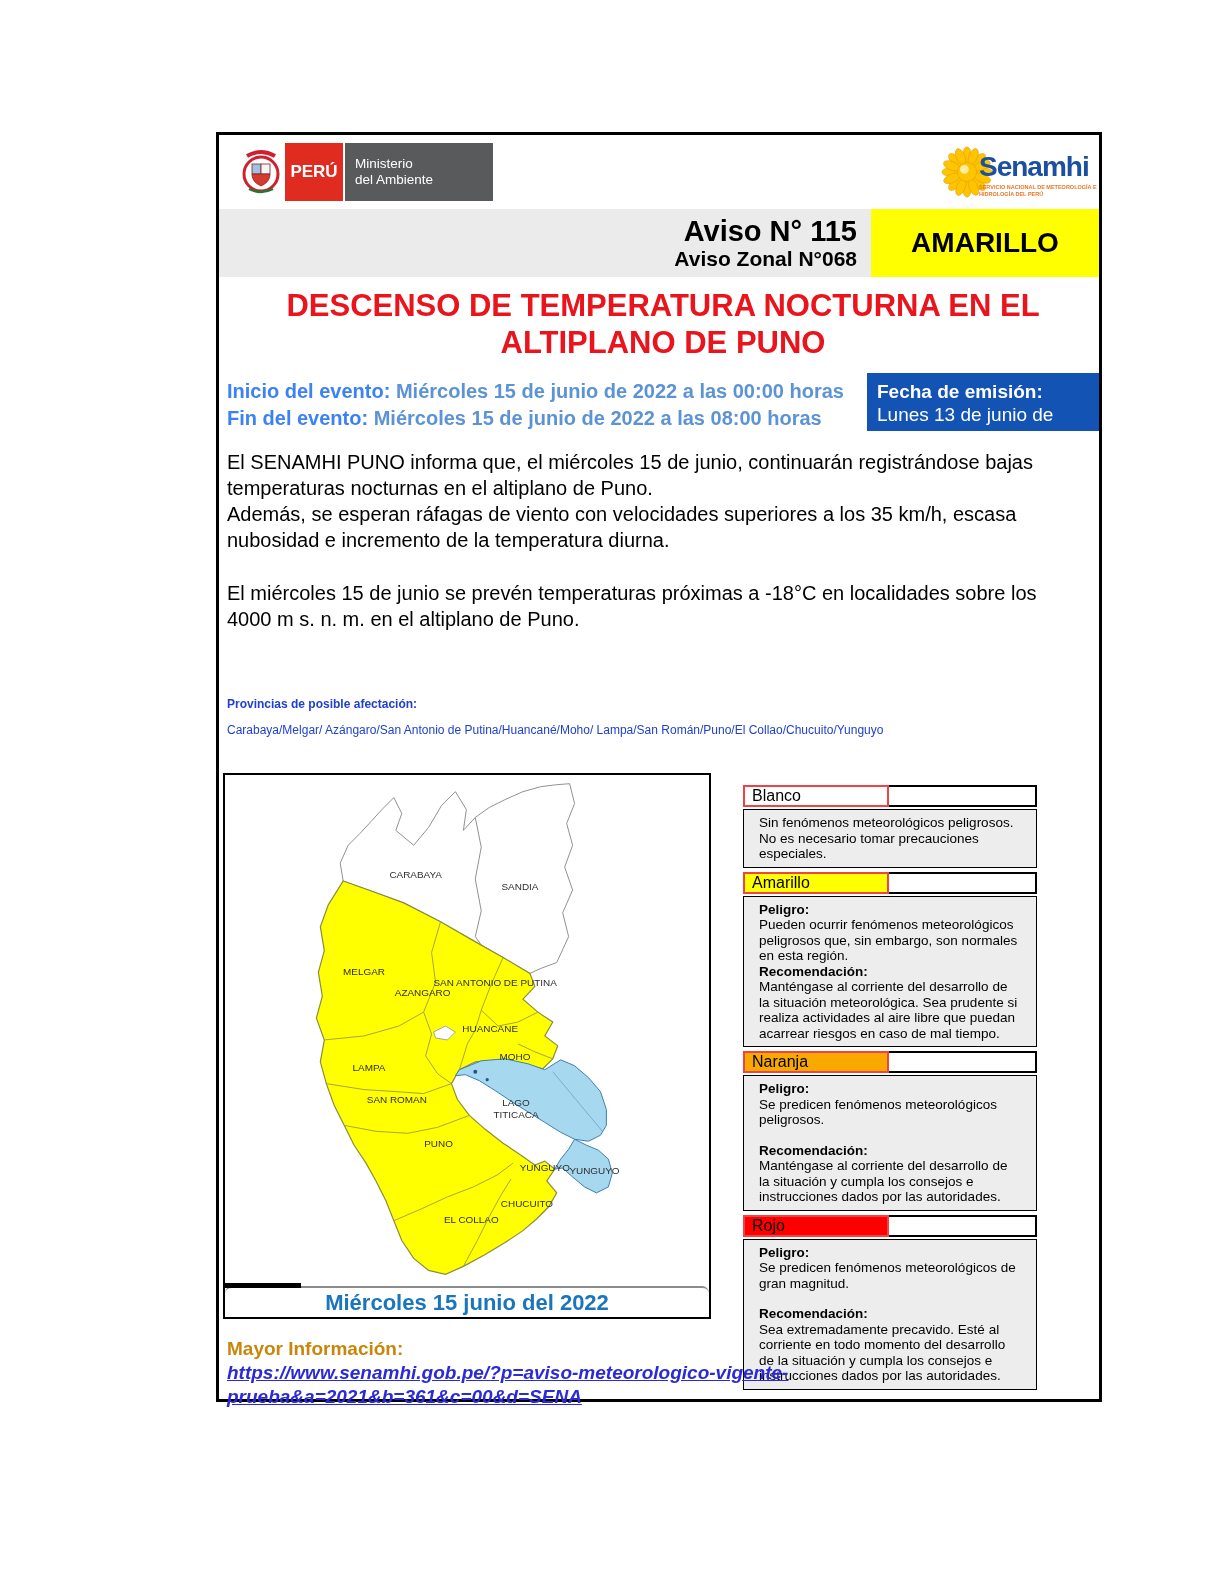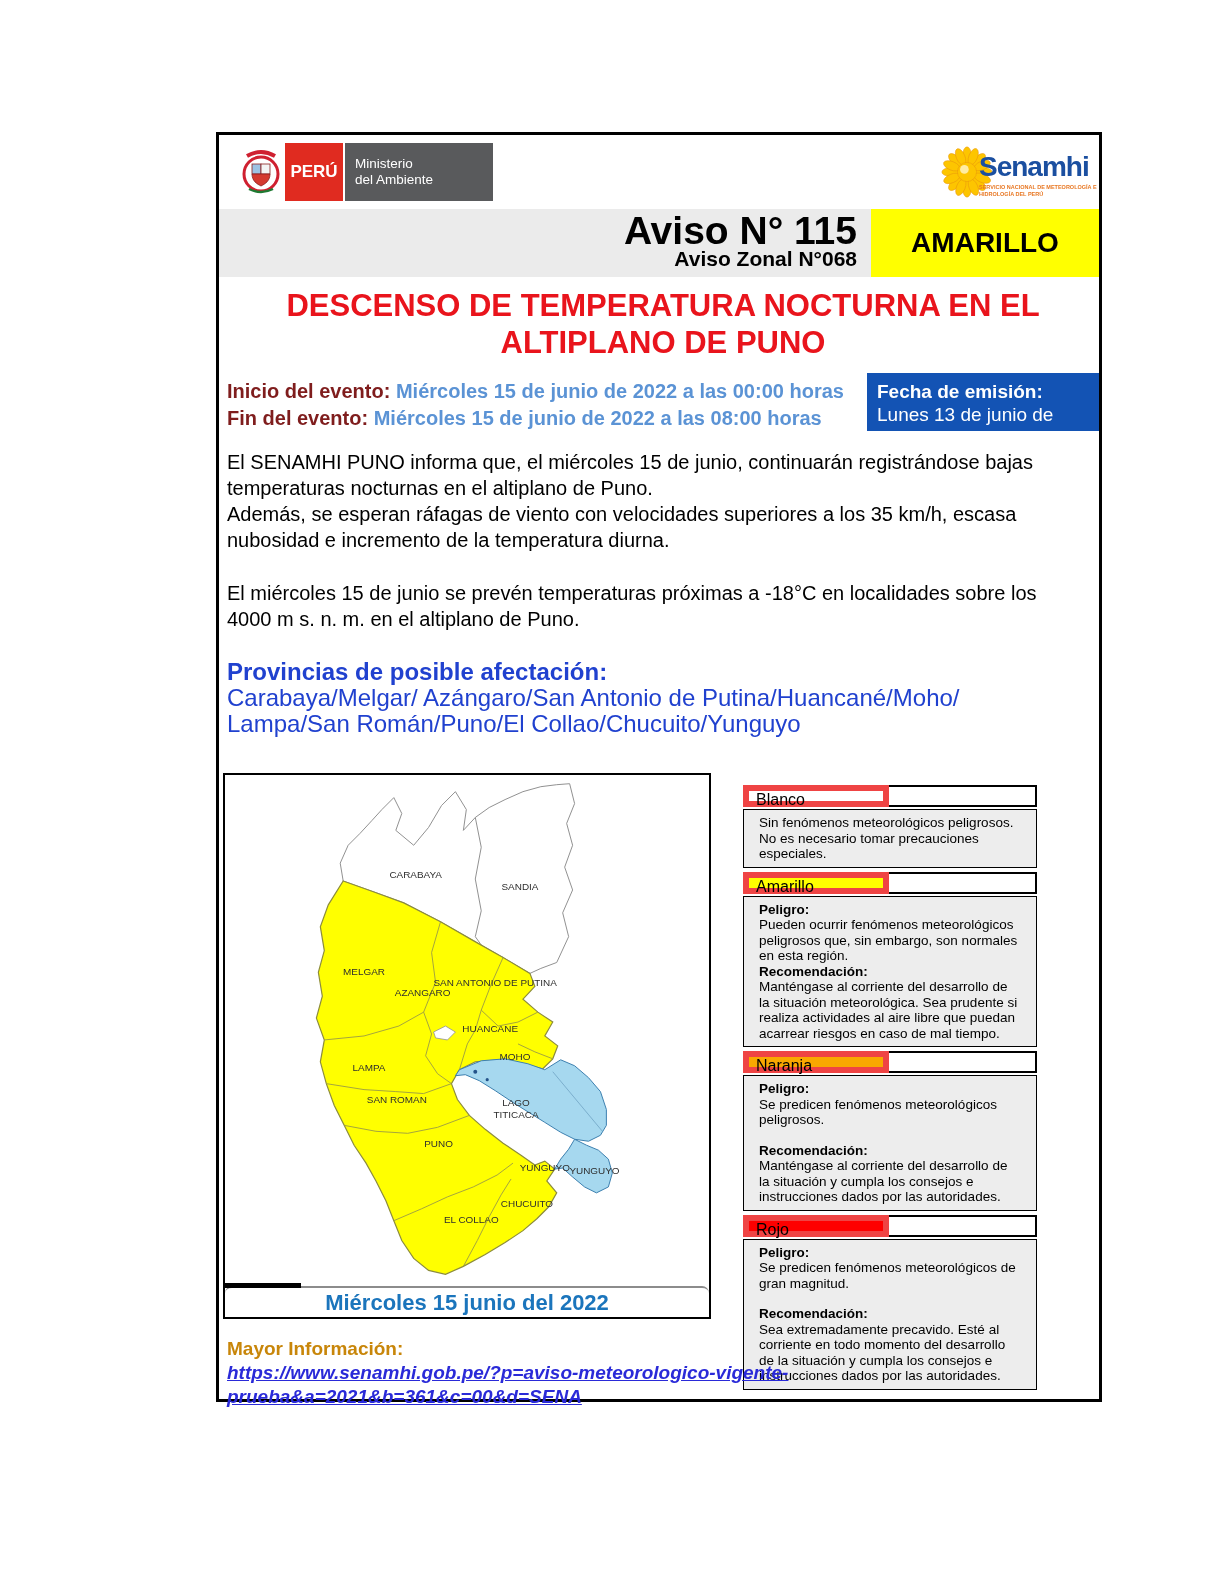--- a/index.html
+++ b/index.html
@@ -19,61 +19,61 @@
   .senamhi{position:absolute;left:722px;top:2px;width:156px;height:70px;display:flex;align-items:center;}
   .senamhi-text{margin-left:-14px;margin-top:4px;}
   .senamhi-name{font-size:28px;font-weight:800;color:#1b4fa0;letter-spacing:-1px;}
   .senamhi-tag{width:118px;font-size:5.5px;line-height:6.5px;color:#e87722;font-weight:bold;margin-top:1px;}
 
   
   .notice-bar{position:absolute;left:0;top:74px;width:880px;height:68px;}
   .notice-gray{position:absolute;left:0;top:0;width:652px;height:68px;background:#ebebeb;
                display:flex;flex-direction:column;justify-content:center;align-items:flex-end;
                padding-right:14px;box-sizing:border-box;}
-  .notice-num{font-size:39px;font-weight:bold;color:#000;line-height:32px;text-align:center;}
+  .notice-num{font-size:29px;font-weight:bold;color:#000;line-height:32px;text-align:center;}
   .notice-zonal{font-size:21px;font-weight:bold;color:#000;line-height:24px;}
   .notice-level{position:absolute;left:652px;top:0;width:228px;height:68px;background:#ffff00;
                 display:flex;align-items:center;justify-content:center;
                 font-size:28px;font-weight:bold;color:#000;}
 
   
   .main-title{position:absolute;left:4px;top:152px;width:880px;text-align:center;
               color:#e9141c;font-weight:bold;font-size:31px;line-height:37px;}
 
   
   .event{position:absolute;left:8px;top:243px;width:640px;font-size:20px;line-height:27px;}
-  .ev-label{font-weight:bold;color:#7f1d1d;}
+  .ev-label{font-weight:bold;color:#3b82f6;}
   .ev-value{font-weight:bold;color:#5b93d5;}
   .emission{position:absolute;left:648px;top:238px;width:232px;height:58px;background:#1353b4;
             color:#fff;box-sizing:border-box;padding:7px 12px 0 10px;font-size:19px;line-height:23px;}
   .emission .em-label{font-weight:bold;}
 
   
   .body-text{position:absolute;left:8px;top:314px;width:852px;font-size:20px;line-height:26px;color:#000;}
   .body-text .para3{margin-top:27px;}
 
   
-  .provinces{position:absolute;left:8px;top:524px;width:800px;font-size:24px;line-height:26px;}
+  .provinces{position:absolute;left:8px;top:556px;width:800px;font-size:12px;line-height:26px;}
   .prov-label{font-weight:bold;color:#2041cf;}
   .prov-list{color:#2041cf;}
 
   
   .map-box{position:absolute;left:4px;top:638px;width:488px;height:546px;border:2.5px solid #000;
            background:#fff;box-sizing:border-box;}
   .map-svg{display:block;}
   .map-svg text{font-family:"Liberation Sans",sans-serif;fill:#2e2e2e;font-size:10px;}
   .map-caption{position:absolute;left:0;bottom:0;width:100%;height:31px;border-top:2px solid #8c8c8c;
                display:flex;align-items:center;justify-content:center;
                color:#1b75bc;font-size:22px;font-weight:600;box-sizing:border-box;background:#fff;border-radius:7px;}
   .map-caption::before{content:"";position:absolute;left:0;top:-5px;width:76px;height:5px;background:#000;}
 
   
   .legend{position:absolute;left:524px;top:650px;width:294px;}
   .lg-head{display:flex;height:22px;}
-  .lg-color{width:146px;border:6px solid #ef4444;box-sizing:border-box;
+  .lg-color{width:146px;border:2px solid #ef4444;box-sizing:border-box;
             font-size:16px;padding-left:7px;line-height:18px;color:#000;}
   .lg-fill{flex:1;border:2px solid #000;border-left:none;box-sizing:border-box;background:#fff;}
   .lg-body{border:1.5px solid #000;background:#ededed;padding:5px 15px;
            font-size:13.5px;line-height:15.5px;color:#000;margin-top:2px;}
   .lg-bold{font-weight:bold;}
   .lg-gap{height:15px;}
   .lg-sec{margin-top:4px;}
   .c-blanco{background:#ffffff;}
   .c-amarillo{background:#ffff00;}
   .c-naranja{background:#f9a800;}

